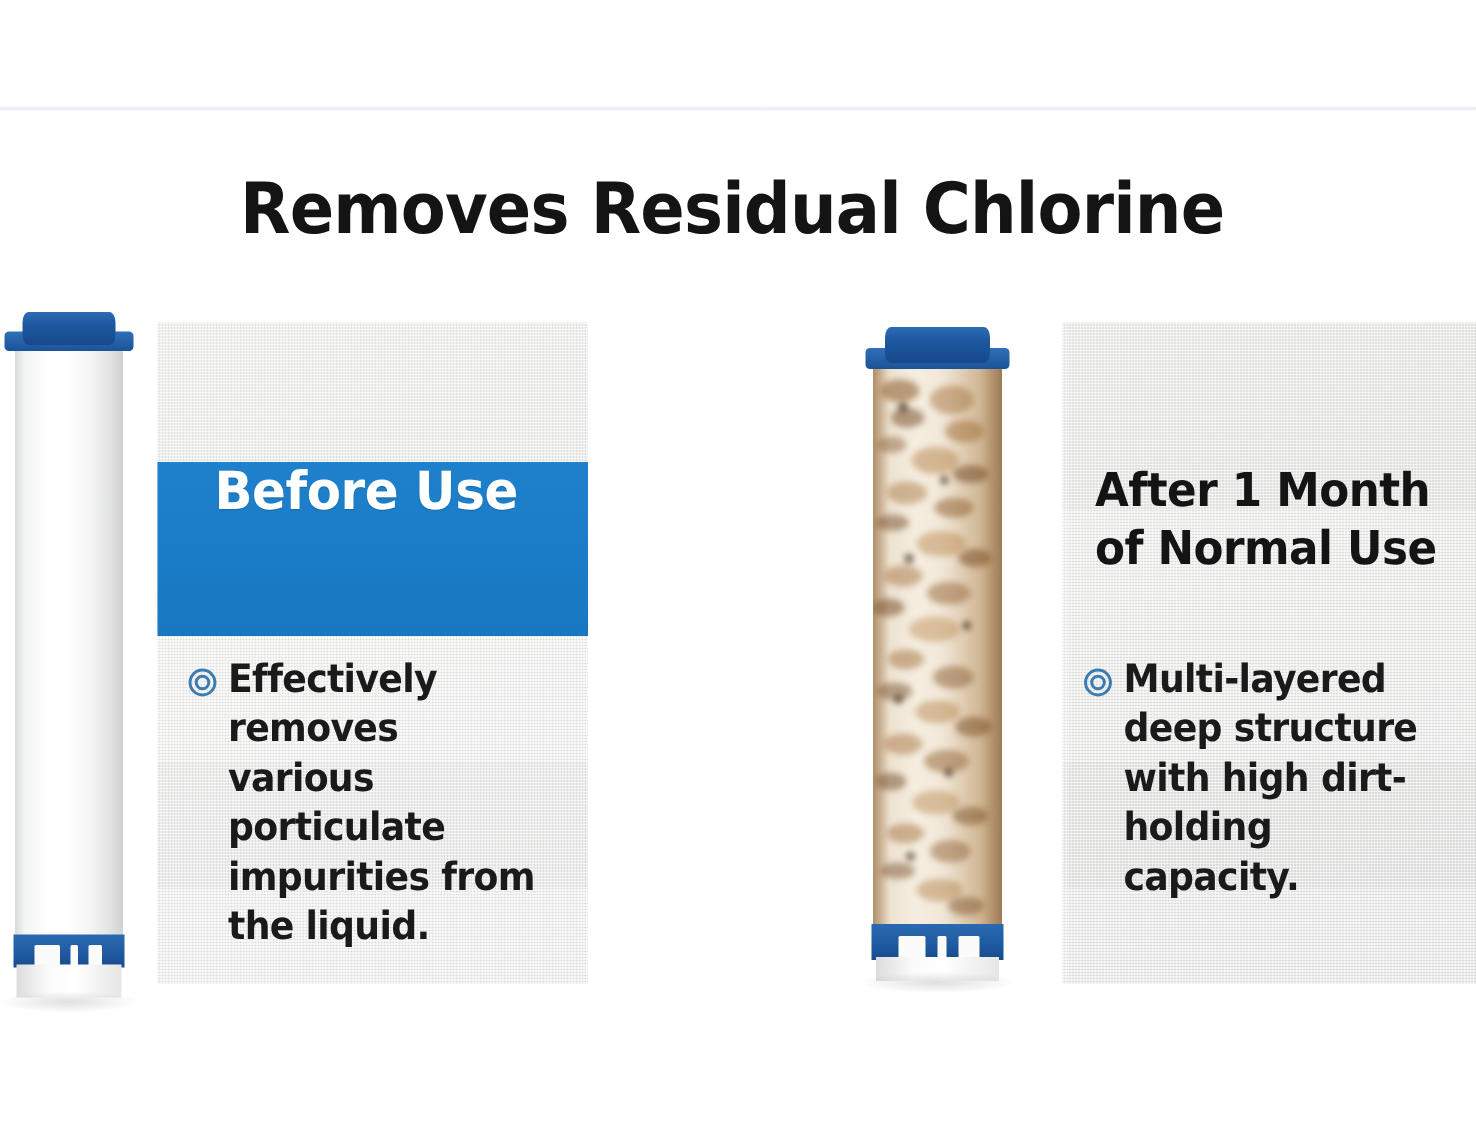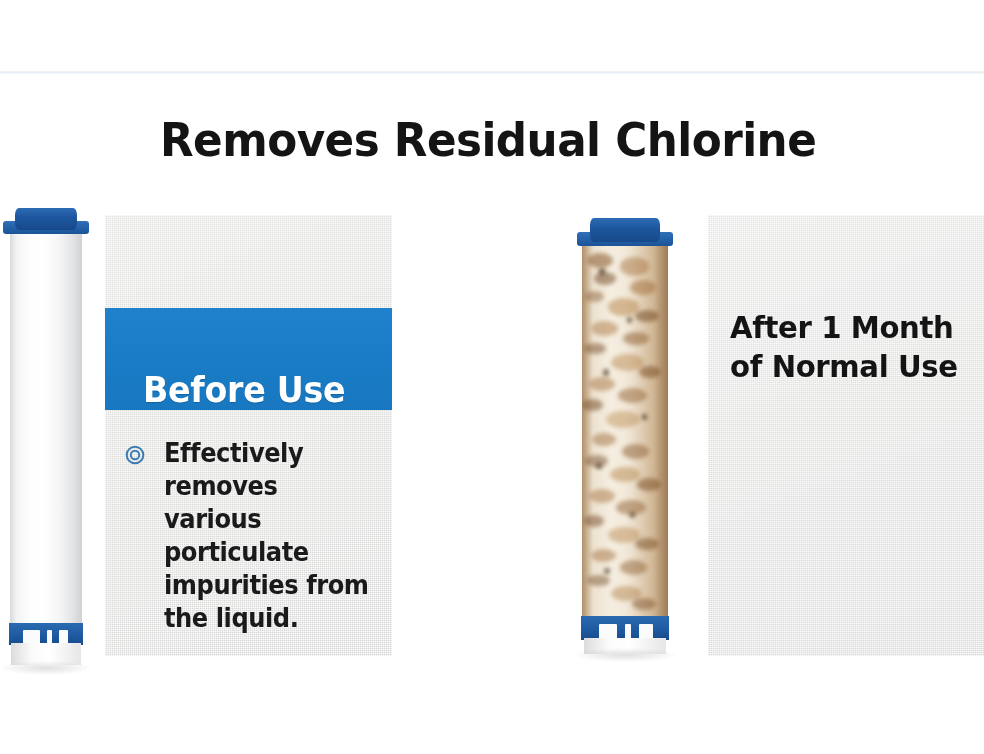--- a/index.html
+++ b/index.html
@@ -59,24 +59,24 @@
   }
   .card-left  { left: 105px; width: 287px; }
   .card-right { left: 708px; width: 278px; }
 
   
   .banner {
     position: absolute;
     left: 0;
     top: 93px;
     width: 100%;
-    height: 102px;
+    height: 116px;
     background: linear-gradient(to bottom, #1f81cb 0%, #1a7cc6 55%, #1877c0 100%);
     display: flex;
-    align-items: flex-end;
+    align-items: flex-start;
   }
   .banner-text {
     color: #ffffff;
     font-size: 35px;
     font-weight: bold;
     font-family: "DejaVu Sans", sans-serif;
     margin-left: 38px;
     letter-spacing: -0.3px;
     transform: scaleX(0.95);
     transform-origin: left center;
@@ -98,21 +98,21 @@
     transform: scaleX(0.94);
     transform-origin: left top;
   }
 
   
   .bullet-block {
     position: absolute;
     display: flex;
     align-items: flex-start;
   }
-  .bullet-left  { left: 20px; top: 222px; width: 262px; gap: 12px; }
+  .bullet-left  { left: 20px; top: 222px; width: 262px; }
   .bullet-right { left: 14px; top: 222px; width: 258px; }
 
   .bullet-icon {
     flex: 0 0 auto;
     width: 20px;
     height: 20px;
     margin-top: 8px;
     margin-right: 7px;
   }
   .bullet-text {
@@ -302,15 +302,24 @@
     <div class="cart-shadow" style="top:430px; width:104px; height:14px;"></div>
   </div>
 
   <div class="card card-right">
 
     <div class="card-heading">
       <div>After 1 Month</div>
       <div>of Normal Use</div>
     </div>
 
+    <div class="bullet-block bullet-right">
+      <span class="bullet-icon">
+        <svg width="20" height="20" viewBox="0 0 20 20">
+          <circle cx="10" cy="10" r="8.3" fill="none" stroke="#3d7cb2" stroke-width="2"></circle>
+          <circle cx="10" cy="10" r="4.2" fill="none" stroke="#3d7cb2" stroke-width="2"></circle>
+        </svg>
+      </span>
+      <span class="bullet-text">Multi-layered deep structure with high dirt-holding capacity.</span>
+    </div>
   </div>
 
 </div>
 
 </body></html>

